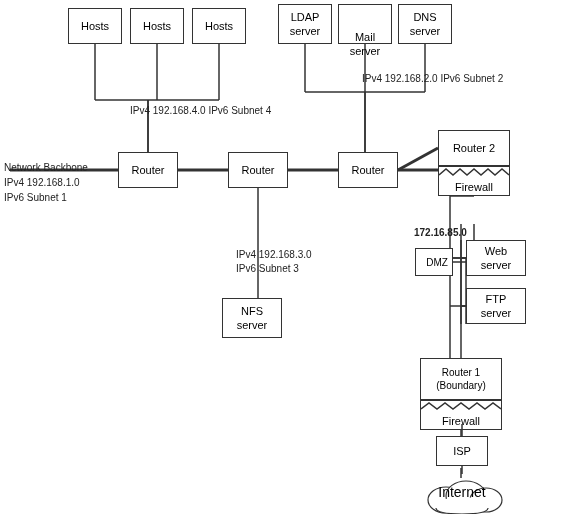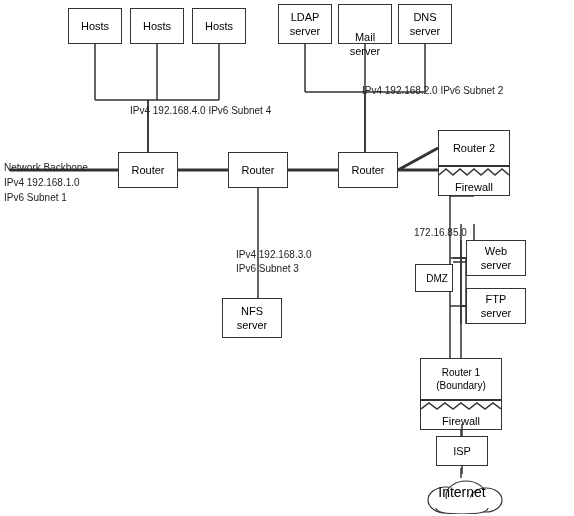--- a/index.html
+++ b/index.html
@@ -123,21 +123,21 @@
   </div>
   <div class="box" style="left:398px;top:4px;width:54px;height:40px;">
     <span style="white-space:pre-line;">DNS
 server</span>
   </div>
 
   <div class="label" style="left:130px;top:104px;">
     <span>IPv4 192.168.4.0
 IPv6 Subnet 4</span>
   </div>
-  <div class="label" style="left:362px;top:84px;">
+  <div class="label" style="left:362px;top:72px;">
     <span>IPv4 192.168.2.0
 IPv6 Subnet 2</span>
   </div>
 
   <div class="label" style="left:4px;top:160px;line-height:1.5;">
     <span>Network Backbone<br>IPv4 192.168.1.0<br>IPv6 Subnet 1</span>
   </div>
 
   <div class="box" style="left:118px;top:152px;width:60px;height:36px;">
     <span>Router</span>
@@ -157,34 +157,34 @@
 
   <div style="position:absolute;left:438px;top:166px;width:72px;border:1px solid #333;background:#fff;text-align:center;">
     <svg width="70" height="10" viewBox="0 0 70 10">
       <polyline points="0,8 7,2 14,8 21,2 28,8 35,2 42,8 49,2 56,8 63,2 70,8" fill="none" stroke="#333" stroke-width="1.5"></polyline>
     </svg>
     <div style="padding:2px 0;">
       <span>Firewall</span>
     </div>
   </div>
 
-  <div class="label" style="left:414px;top:226px;">
+  <div class="label" style="left:414px;top:226px;font-weight:bold;">
     <span>172.16.85.0</span>
   </div>
 
   <div class="label" style="left:236px;top:248px;">
     <span>IPv4 192.168.3.0<br>IPv6 Subnet 3</span>
   </div>
 
   <div class="box" style="left:222px;top:298px;width:60px;height:40px;">
     <span style="white-space:pre-line;">NFS
 server</span>
   </div>
 
-  <div class="box" style="left:415px;top:264px;width:38px;height:28px;font-size:10px;padding-left:8px;">
+  <div class="box" style="left:415px;top:248px;width:38px;height:28px;font-size:10px;padding-left:8px;">
     <span>DMZ</span>
   </div>
 
   <div class="box" style="left:466px;top:240px;width:60px;height:36px;">
     <span style="white-space:pre-line;">Web
 server</span>
   </div>
 
   <div class="box" style="left:466px;top:288px;width:60px;height:36px;">
     <span style="white-space:pre-line;">FTP

